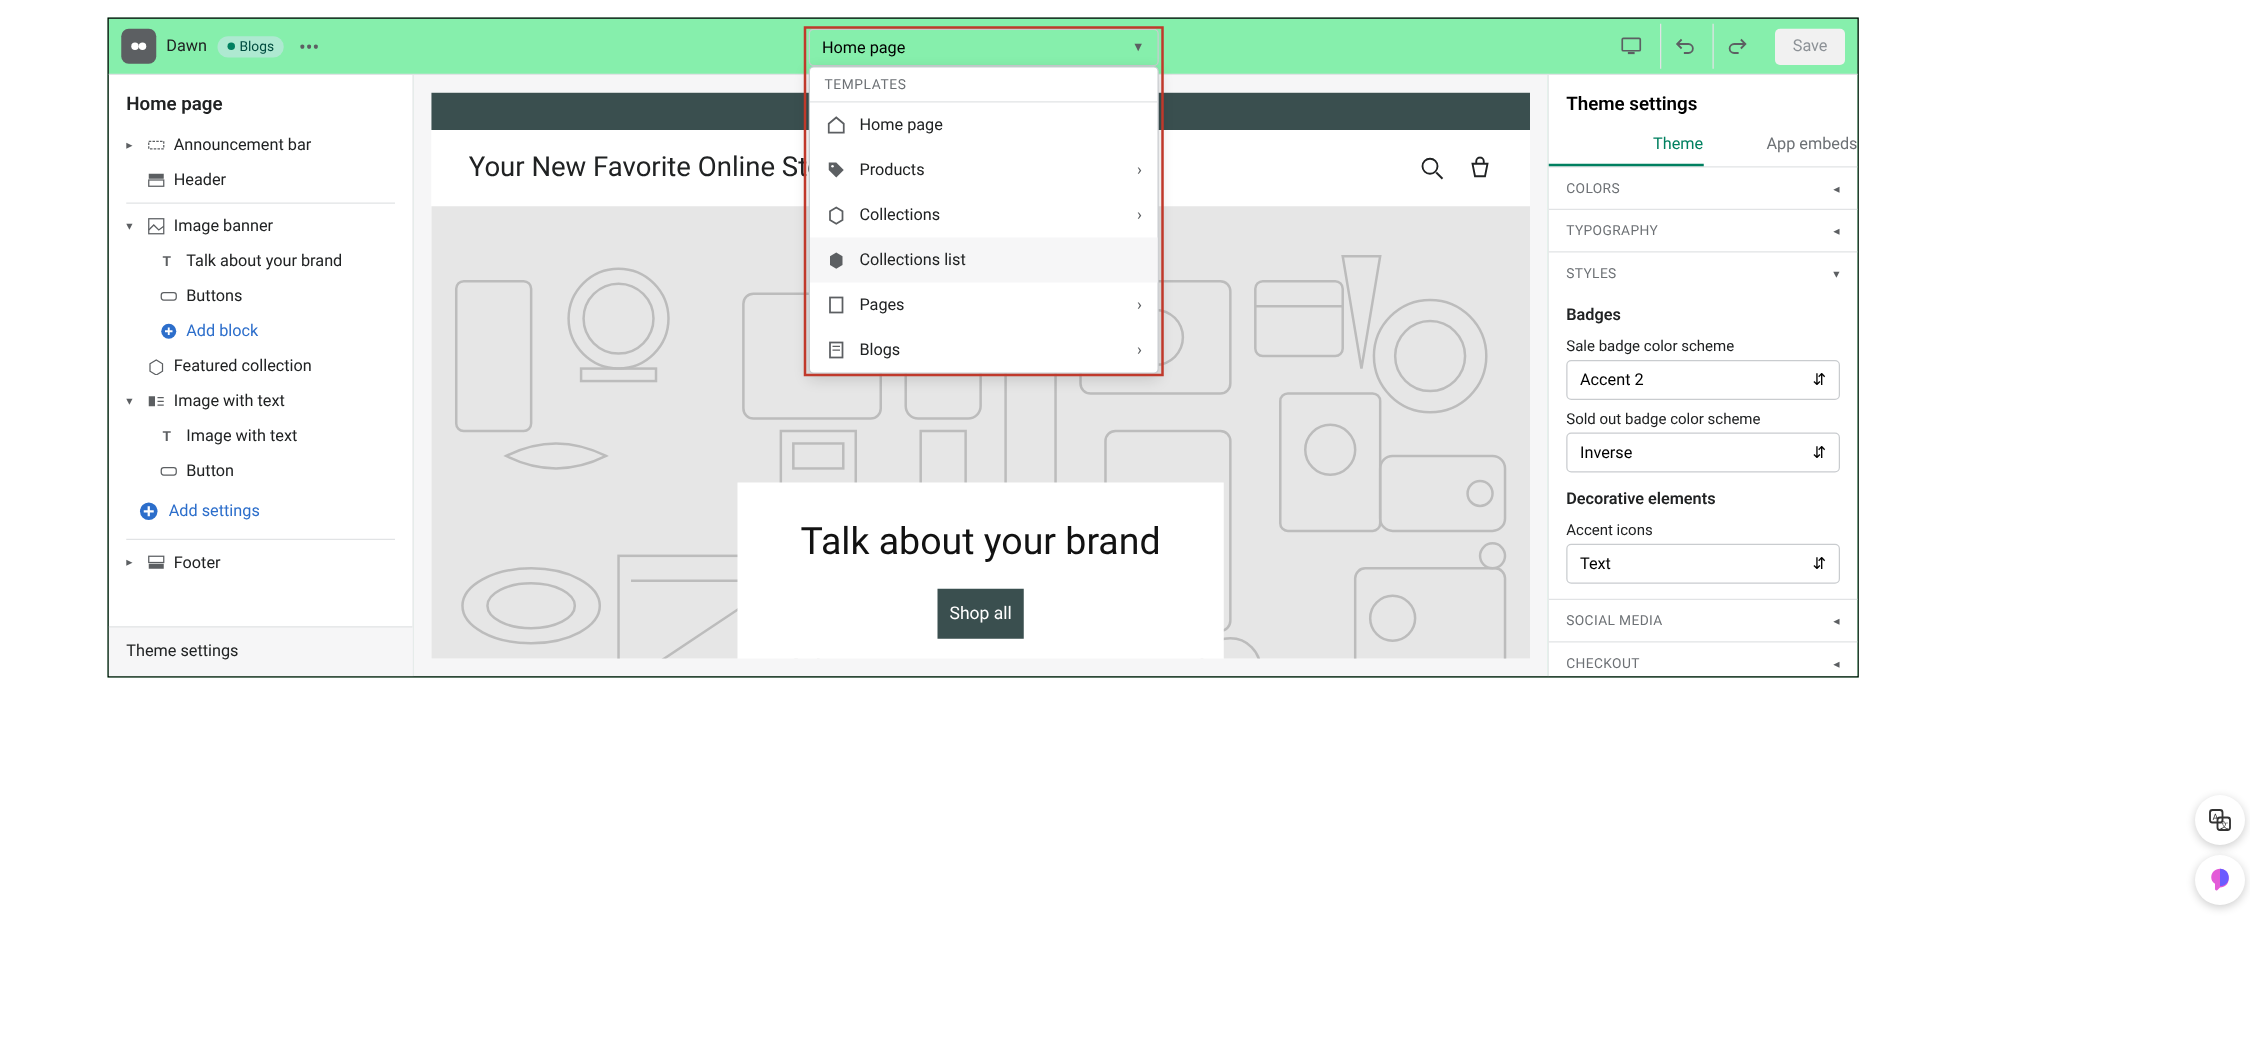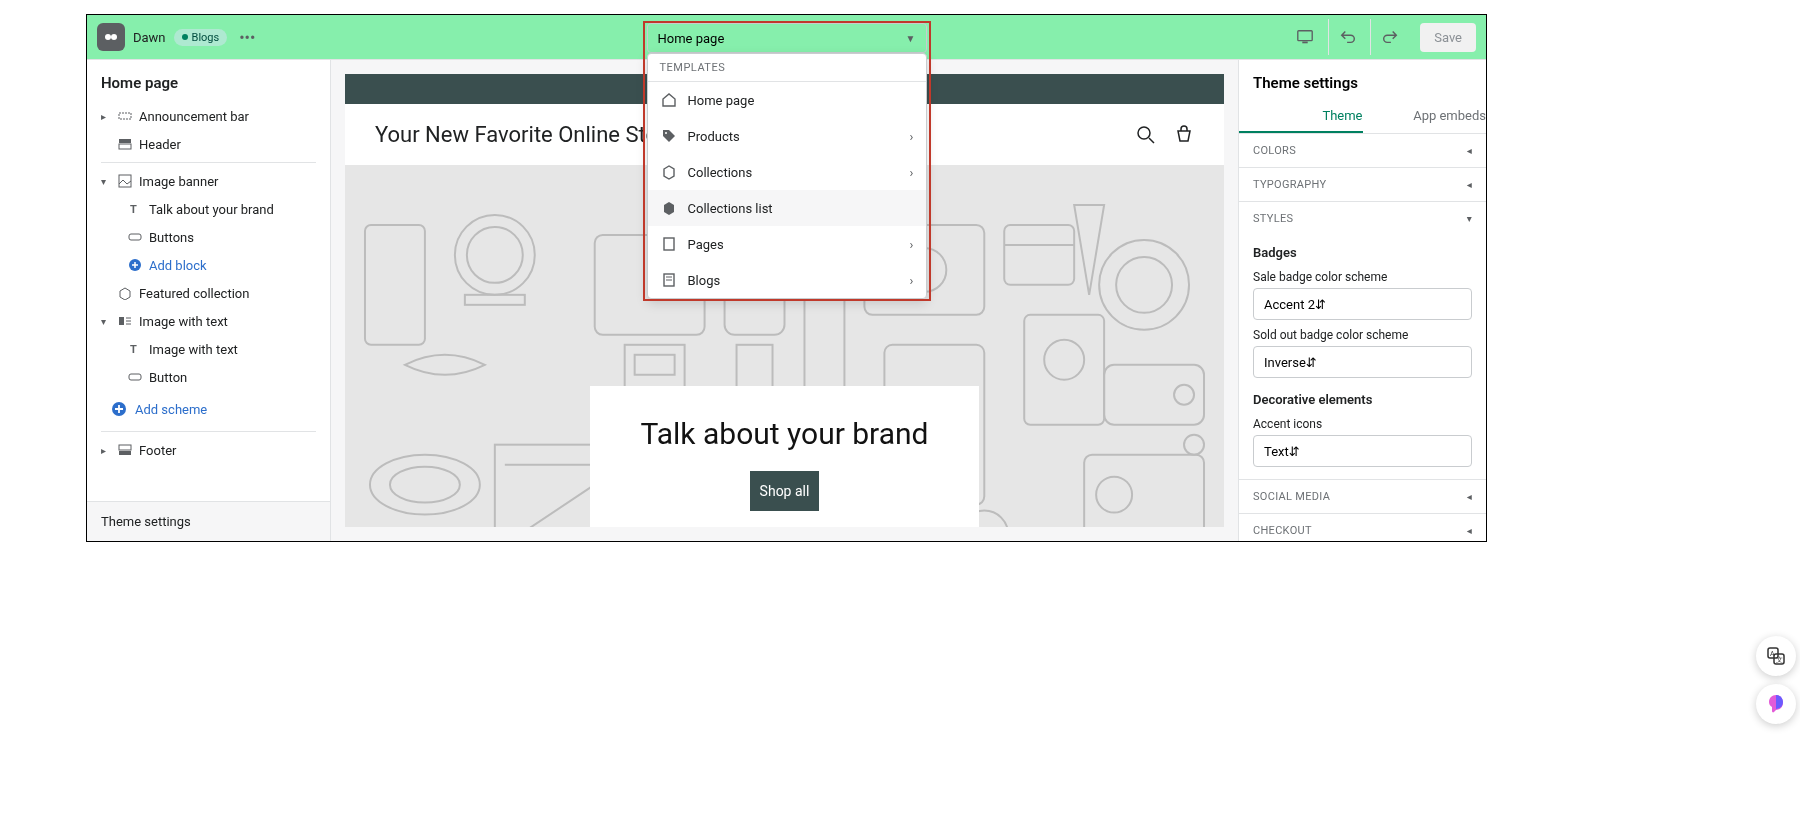--- a/index.html
+++ b/index.html
@@ -60,21 +60,21 @@
 .right-panel { width: 248px; border-left: 1px solid #e1e3e5; display: flex; flex-direction: column; background: #fff; }
 .right-title { padding: 14px 14px 8px; font-size: 15px; font-weight: 600; }
 .tabs { display: flex; border-bottom: 1px solid #e1e3e5; }
 .tab { flex: 1; text-align: right; padding: 8px 0; font-size: 13px; color: #6d7175; cursor: pointer; }
 .tab.active { color: #008060; border-bottom: 2px solid #008060; }
 .accordion-sec { border-bottom: 1px solid #e1e3e5; }
 .acc-header { display: flex; align-items: center; justify-content: space-between; padding: 10px 14px; font-size: 11px; color: #6d7175; cursor: pointer; letter-spacing: .3px; }
 .acc-body { padding: 4px 14px 12px; }
 .sub-h { font-size: 13px; font-weight: 600; color: #202223; margin: 6px 0 10px; }
 .field-label { font-size: 12px; color: #202223; margin: 8px 0 4px; }
-.select { width: 100%; height: 32px; border: 1px solid #c9cccf; border-radius: 4px; display: flex; align-items: center; justify-content: flex-start; padding: 0 10px; font-size: 13px; cursor: pointer; }
+.select { width: 100%; height: 32px; border: 1px solid #c9cccf; border-radius: 4px; display: flex; align-items: center; justify-content: space-between; padding: 0 10px; font-size: 13px; cursor: pointer; }
 .caret-icon { font-size: 10px; color: #5c5f62; }
 
 
 .float { position: absolute; right: 4px; width: 40px; height: 40px; border-radius: 50%; background: #fff; box-shadow: 0 2px 8px rgba(0,0,0,.2); display: flex; align-items: center; justify-content: center; }
 .float.a { top: 636px; }
 .float.b { top: 684px; }
 
 svg { display: block; }
 </style>
 </head>
@@ -276,21 +276,21 @@
                 <rect x="1" y="4" width="12" height="6" rx="2" fill="none" stroke="#5c5f62"></rect>
               </svg>
             </span>
           <span>Button</span>
         </div>
         <div class="add-section">
           <svg width="16" height="16" viewBox="0 0 16 16">
               <circle cx="8" cy="8" r="7" fill="#2c6ecb"></circle>
               <path d="M8 4 V12 M4 8 H12" stroke="#fff" stroke-width="1.8"></path>
             </svg>
-          <span>Add scheme</span>
+          <span>Add settings</span>
         </div>
         <div class="tree-divider"></div>
         <div class="tree-row">
           <span class="caret">▸</span>
           <span class="ico">
               <svg width="14" height="14" viewBox="0 0 14 14">
                 <rect x="1" y="2" width="12" height="5" fill="none" stroke="#5c5f62"></rect>
                 <rect x="1" y="8" width="12" height="4" fill="#5c5f62"></rect>
               </svg>
             </span>

